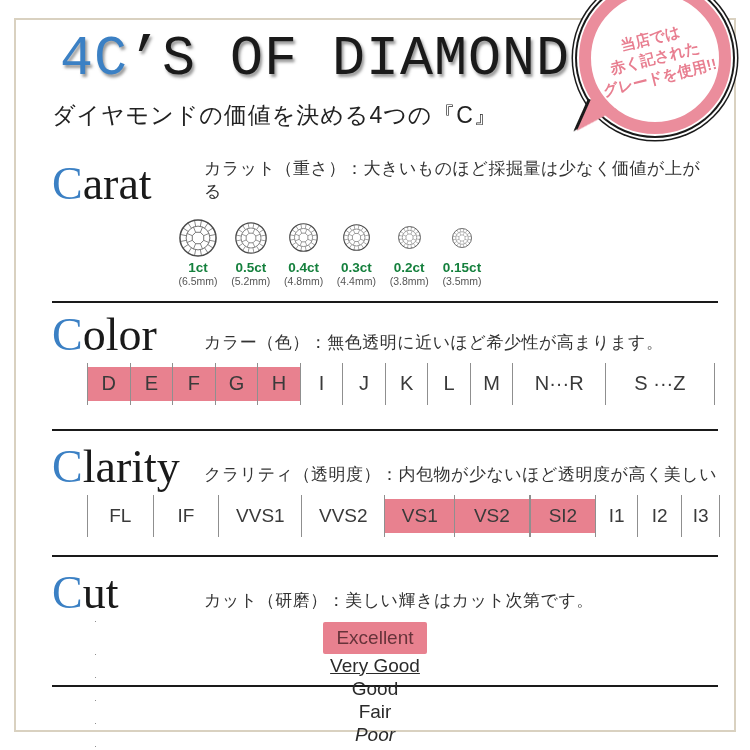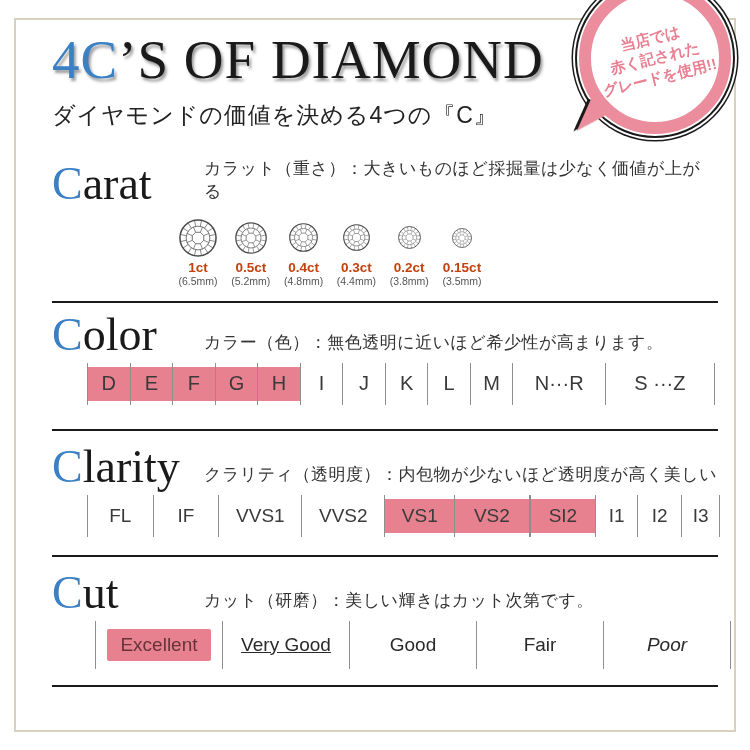--- a/index.html
+++ b/index.html
@@ -2,22 +2,22 @@
 <html><head>
 <meta charset="utf-8">
 <style>
   html,body{margin:0;padding:0;width:750px;height:750px;background:#fff;overflow:hidden;
     font-family:"Liberation Sans","DejaVu Sans",sans-serif;}
   .page{position:relative;width:750px;height:750px;background:#fff;}
   .frame{position:absolute;left:14px;top:18px;right:14px;bottom:18px;border:2px solid #d9d1c0;}
   .content{position:absolute;left:52px;top:30px;width:666px;}
 
   
-  .title{font-family:Liberation Serif, serif;font-size:55px;line-height:1.1;
-    color:#1a1a1a;text-shadow:2px 3px 3px rgba(70,70,70,.55);letter-spacing:1px;white-space:nowrap;}
+  .title{font-family:Liberation Mono, monospace;font-size:55px;line-height:1.1;
+    color:#1a1a1a;text-shadow:2px 3px 3px rgba(70,70,70,.55);letter-spacing:1px;white-space:nowrap;margin-left:8px;}
   .title .accent{color:#3b80c4;}
   .subtitle{font-size:23px;color:#222;margin-top:9px;letter-spacing:1px;}
 
   
   .bubble{position:absolute;top:-48px;right:-13px;width:128px;height:128px;background:#fff;
     border:12px solid #eb8d9c;border-radius:50%;z-index:5;
     box-shadow:0 0 0 2px #fff,0 0 0 4px #1a1a1a,0 0 0 6px #fff,0 0 0 7.5px #1a1a1a;}
   .bubble-tail{position:absolute;left:-8px;bottom:-16px;width:0;height:0;
     border-top:36px solid #eb8d9c;border-right:28px solid transparent;
     transform:rotate(24deg);filter:drop-shadow(-3px 2px 0 #1a1a1a);}
@@ -35,29 +35,29 @@
 
   .sec-carat .heading-row{margin-top:26px;}
   .sec-color .heading-row{margin-top:6px;}
   .sec-clarity .heading-row{margin-top:10px;}
   .sec-cut .heading-row{margin-top:10px;}
 
   
   .diamonds{display:flex;justify-content:space-between;width:316px;margin:8px 0 0 120px;}
   .diamond-item{display:flex;flex-direction:column;align-items:center;width:52px;}
   .dicon{height:40px;display:flex;align-items:center;justify-content:center;}
-  .ct{font-size:13.5px;color:#c2410c;font-weight:bold;margin-top:3px;line-height:1;}
+  .ct{font-size:13.5px;color:#15803d;font-weight:bold;margin-top:3px;line-height:1;}
   .mm{font-size:10.5px;color:#555;margin-top:2px;line-height:1;}
   .sec-carat .divider{margin-top:14px;}
 
   
   .scale{display:flex;align-items:stretch;height:42px;margin-top:2px;}
   .scale-color{width:628px;margin-left:35px;}
   .scale-clarity{width:633px;margin-left:35px;}
-  .scale-cut{width:636px;margin-left:43px;height:48px;}
+  .scale-cut{width:560px;margin-left:43px;height:48px;flex-direction:column;}
   .sep{flex:0 0 1px;width:1px;background:#8f8f8f;z-index:2;}
   .cell{flex:1 1 0;display:flex;align-items:center;justify-content:center;position:relative;
     font-size:20px;color:#3a3a3a;}
   .scale-clarity .cell{font-size:19px;}
   .scale-cut .cell{font-size:19px;color:#2a2a2a;}
   .cell.hl-fill::before{content:'';position:absolute;left:-1px;right:-1px;top:4px;bottom:4px;
     background:#e8818f;z-index:0;}
   .cell .lbl{position:relative;z-index:1;white-space:nowrap;}
   .lbl.hl-box{background:#e8818f;color:#66333a;padding:5px 13px;border-radius:2px;}
   .sec-color .divider{margin-top:24px;}

